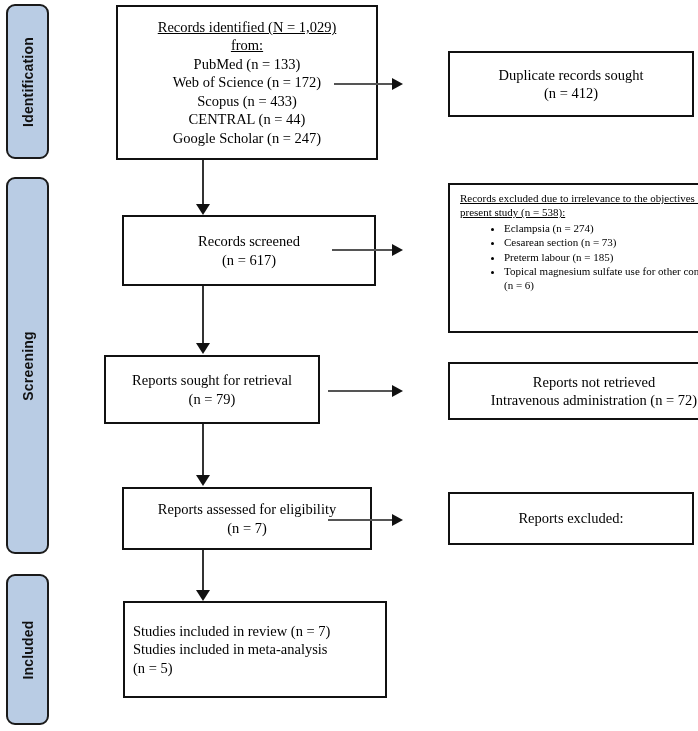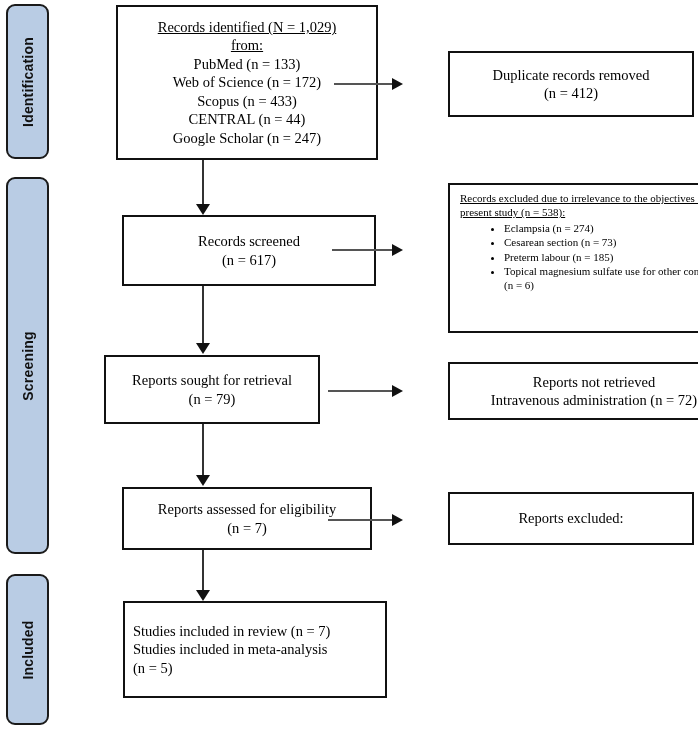--- a/index.html
+++ b/index.html
@@ -123,21 +123,21 @@
       <div>PubMed (n = 133)</div>
       <div>Web of Science (n = 172)</div>
       <div>Scopus (n = 433)</div>
       <div>CENTRAL (n = 44)</div>
       <div>Google Scholar (n = 247)</div>
     </div>
   </div>
 
   <div class="box" id="box-duplicates">
     <div class="txt">
-      <div>Duplicate records removed</div>
+      <div>Duplicate records sought</div>
       <div>(n = 412)</div>
     </div>
   </div>
 
   <div class="box" id="box-records-screened">
     <div class="txt">
       <div>Records screened</div>
       <div>(n = 617)</div>
     </div>
   </div>

